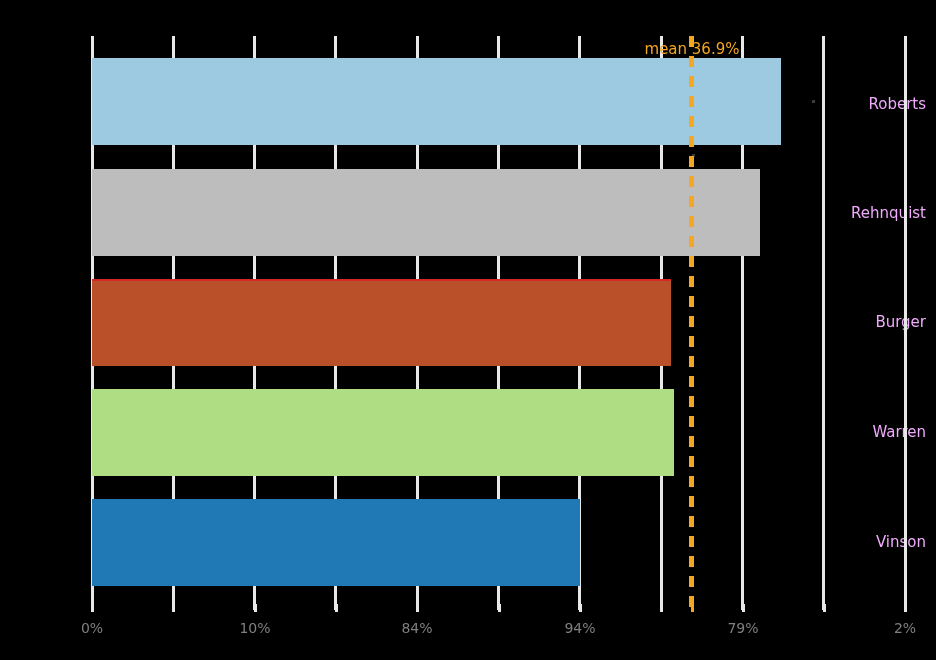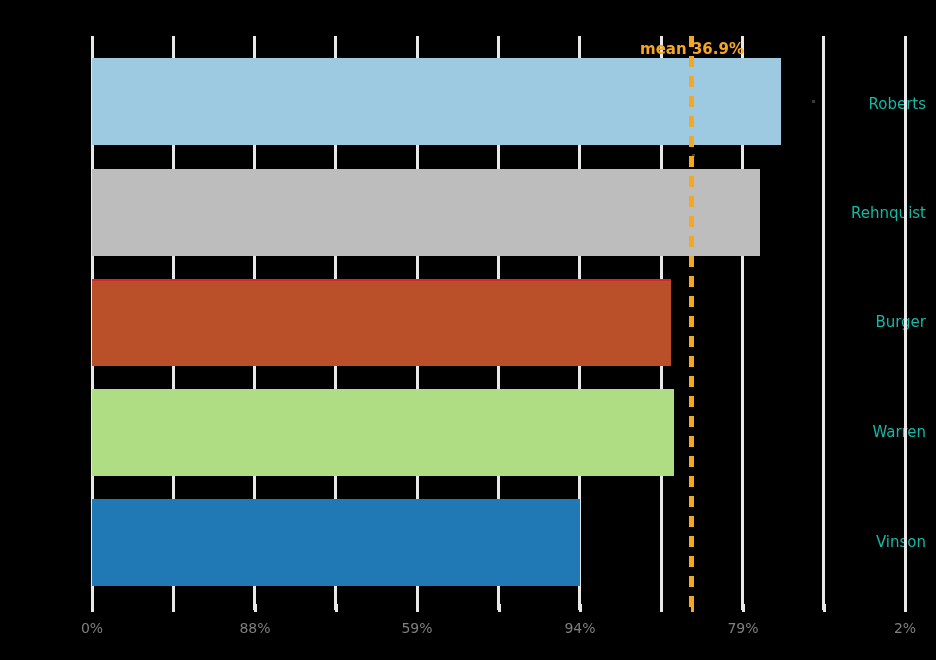--- a/index.html
+++ b/index.html
@@ -57,21 +57,21 @@
     left: 0; top: 0;
     width: 100%;
     height: 2px;
     background: #d62728;
   }
   
   .ylabel {
     position: absolute;
     right: 10px;
     text-align: center;
-    color: #14b8a6;
+    color: #f0abfc;
     font-size: 15px;
     line-height: 1;
     white-space: nowrap;
   }
   
   .xlabel {
     position: absolute;
     top: 620px;
     transform: translateX(-50%);
     color: #7f7f7f;
@@ -88,21 +88,21 @@
     background: repeating-linear-gradient(
       to bottom,
       #f5a623 0px, #f5a623 11px,
       transparent 11px, transparent 20px
     );
   }
   #mean-label {
     position: absolute;
     color: #f5a623;
     font-size: 15px;
-    font-weight: bold;
+    font-weight: normal;
     white-space: nowrap;
     top: 40px;
     transform: translateX(-50%);
   }
   
   .tick-mark {
     position: absolute;
     width: 3px;
     height: 3px;
     background: #3a3a3a;
@@ -169,20 +169,20 @@
     <div class="axis-tick" style="left:580px;top:604px;"></div>
     <div class="axis-tick" style="left:661px;top:604px;"></div>
     <div class="axis-tick" style="left:743px;top:604px;"></div>
     <div class="axis-tick" style="left:824px;top:604px;"></div>
     <div class="axis-tick" style="left:905px;top:604px;"></div>
     <div class="axis-tick" style="left:692px;top:604px;background:#f5a623;"></div>
   </div>
 
   <div id="x-axis-labels">
     <div class="xlabel" style="left:92px;">0%</div>
-    <div class="xlabel" style="left:255px;">88%</div>
-    <div class="xlabel" style="left:417px;">59%</div>
+    <div class="xlabel" style="left:255px;">10%</div>
+    <div class="xlabel" style="left:417px;">84%</div>
     <div class="xlabel" style="left:580px;">94%</div>
     <div class="xlabel" style="left:743px;">79%</div>
     <div class="xlabel" style="left:905px;">2%</div>
   </div>
 
 </div>
 
 </body></html>

